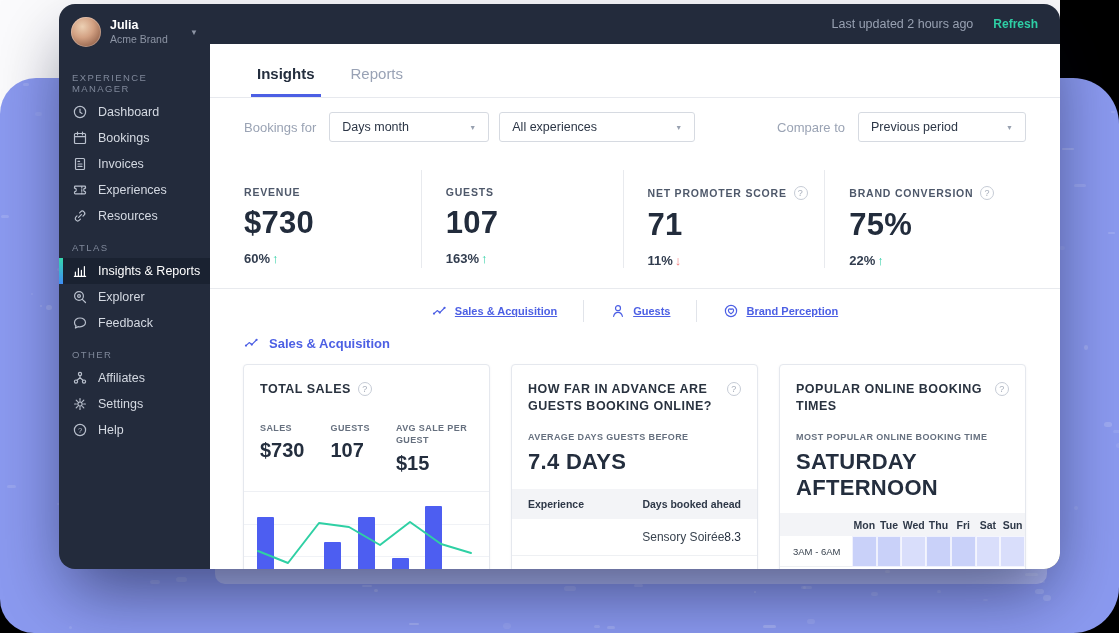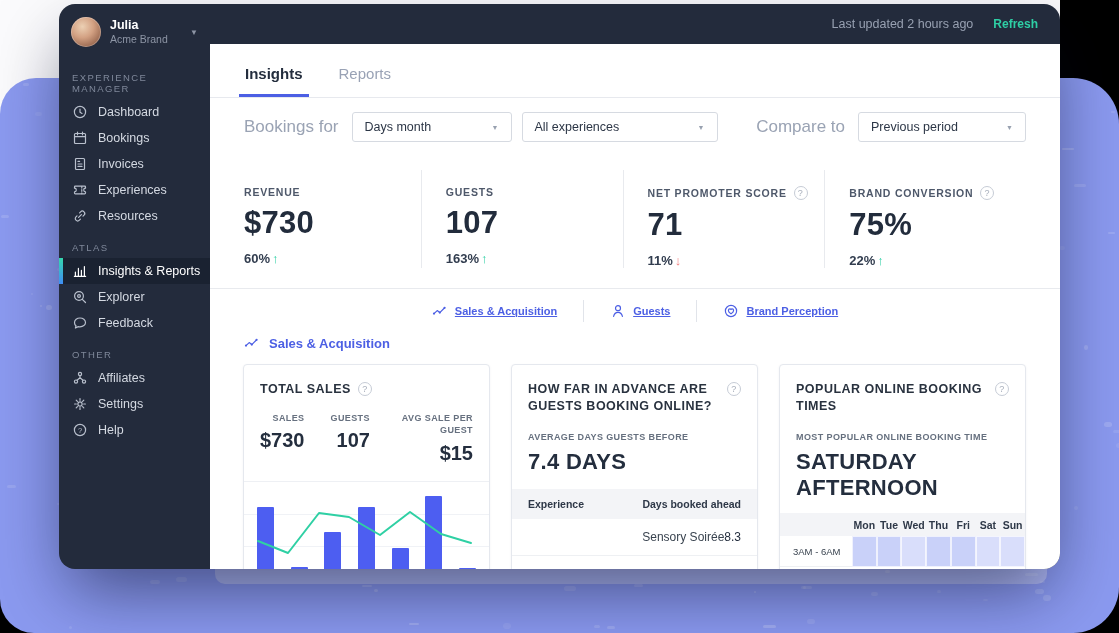--- a/index.html
+++ b/index.html
@@ -39,27 +39,27 @@
   .nav-item.active { background:#1a2231; color:#fff; }
   .nav-item.active .icn { color:#fff; }
   .nav-item.active::before { content:""; position:absolute; left:0; top:0; bottom:0; width:4px;
     background:linear-gradient(180deg,#35d7ae 0%, #3f8df5 100%); }
   .badge { margin-left:6px; font-size:9px; font-weight:bold; color:#0c4a3a;
     padding:2px 7px; border-radius:4px; }
 
   
   .content { position:absolute; left:151px; top:40px; right:0; bottom:0; background:#fff; overflow:hidden; }
   .tabs-row { height:54px; border-bottom:1px solid #e7e9ee; display:flex; align-items:flex-end;
-    gap:36px; padding-left:35px; }
+    gap:36px; padding-left:47px; }
   .tab { font-size:15px; color:#99a2b5; padding-bottom:15px; position:relative; cursor:pointer; }
   .tab.active { color:#242e3e; font-weight:bold; }
   .tab.active::after { content:""; position:absolute; left:-6px; right:-6px; bottom:0; height:3px; background:#4c5fe4; }
 
   .filters { height:58px; display:flex; align-items:center; padding:0 34px; }
-  .filter-label { font-size:17px; color:#9aa3b4; margin-right:13px; }
+  .filter-label { font-size:13px; color:#9aa3b4; margin-right:13px; }
   .select { height:30px; border:1px solid #d6dae1; border-radius:3px; background:#fff;
     display:flex; align-items:center; justify-content:space-between; padding:0 12px;
     font-size:12.5px; color:#2c3646; cursor:pointer; }
   .select .caret { font-size:7px; color:#98a1b0; margin-left:10px; }
   .sel-period { width:160px; margin-right:10px; }
   .sel-exp { width:196px; }
   .compare-label { margin-left:auto; }
   .sel-compare { width:168px; }
 
   .kpi-row { display:flex; padding:14px 34px 20px; }
@@ -87,21 +87,21 @@
 
   .cards { display:flex; gap:21px; padding:0 33px; }
   .card { width:247px; flex:none; background:#fff; border:1px solid #e5e8ee; border-radius:4px;
     box-shadow:0 1px 3px rgba(30,40,70,.05); height:320px; overflow:hidden; }
   .card-title { padding:16px 16px 0; font-size:12.5px; letter-spacing:.5px; color:#29323f;
     font-weight:bold; display:flex; align-items:flex-start; gap:7px; line-height:1.35; }
   .card-title .help-circle { margin-top:1px; }
   .mini-label { font-size:9px; letter-spacing:.4px; color:#66707f; font-weight:bold; line-height:1.4; }
   .mini-value { font-size:20px; font-weight:bold; color:#242e3e; margin-top:5px; }
 
-  .stats-row { display:flex; padding:0 16px; margin-top:14px;text-align:right; }
+  .stats-row { display:flex; padding:0 16px; margin-top:24px; }
   .stat { margin-right:26px; }
   .stat:last-child { margin-right:0; max-width:86px; }
 
   .sales-chart { position:relative; margin-top:16px; border-top:1px solid #eef0f4; height:150px; overflow:hidden; }
   .gridline { position:absolute; left:0; right:0; height:1px; background:#f0f2f6; }
   .bars { position:absolute; left:0; top:0; width:100%; height:100%;
     display:flex; align-items:flex-end; justify-content:space-between; padding:0 13px; }
   .bar { width:17px; border-radius:1px; }
   .line-svg { position:absolute; left:0; top:0; }
 

